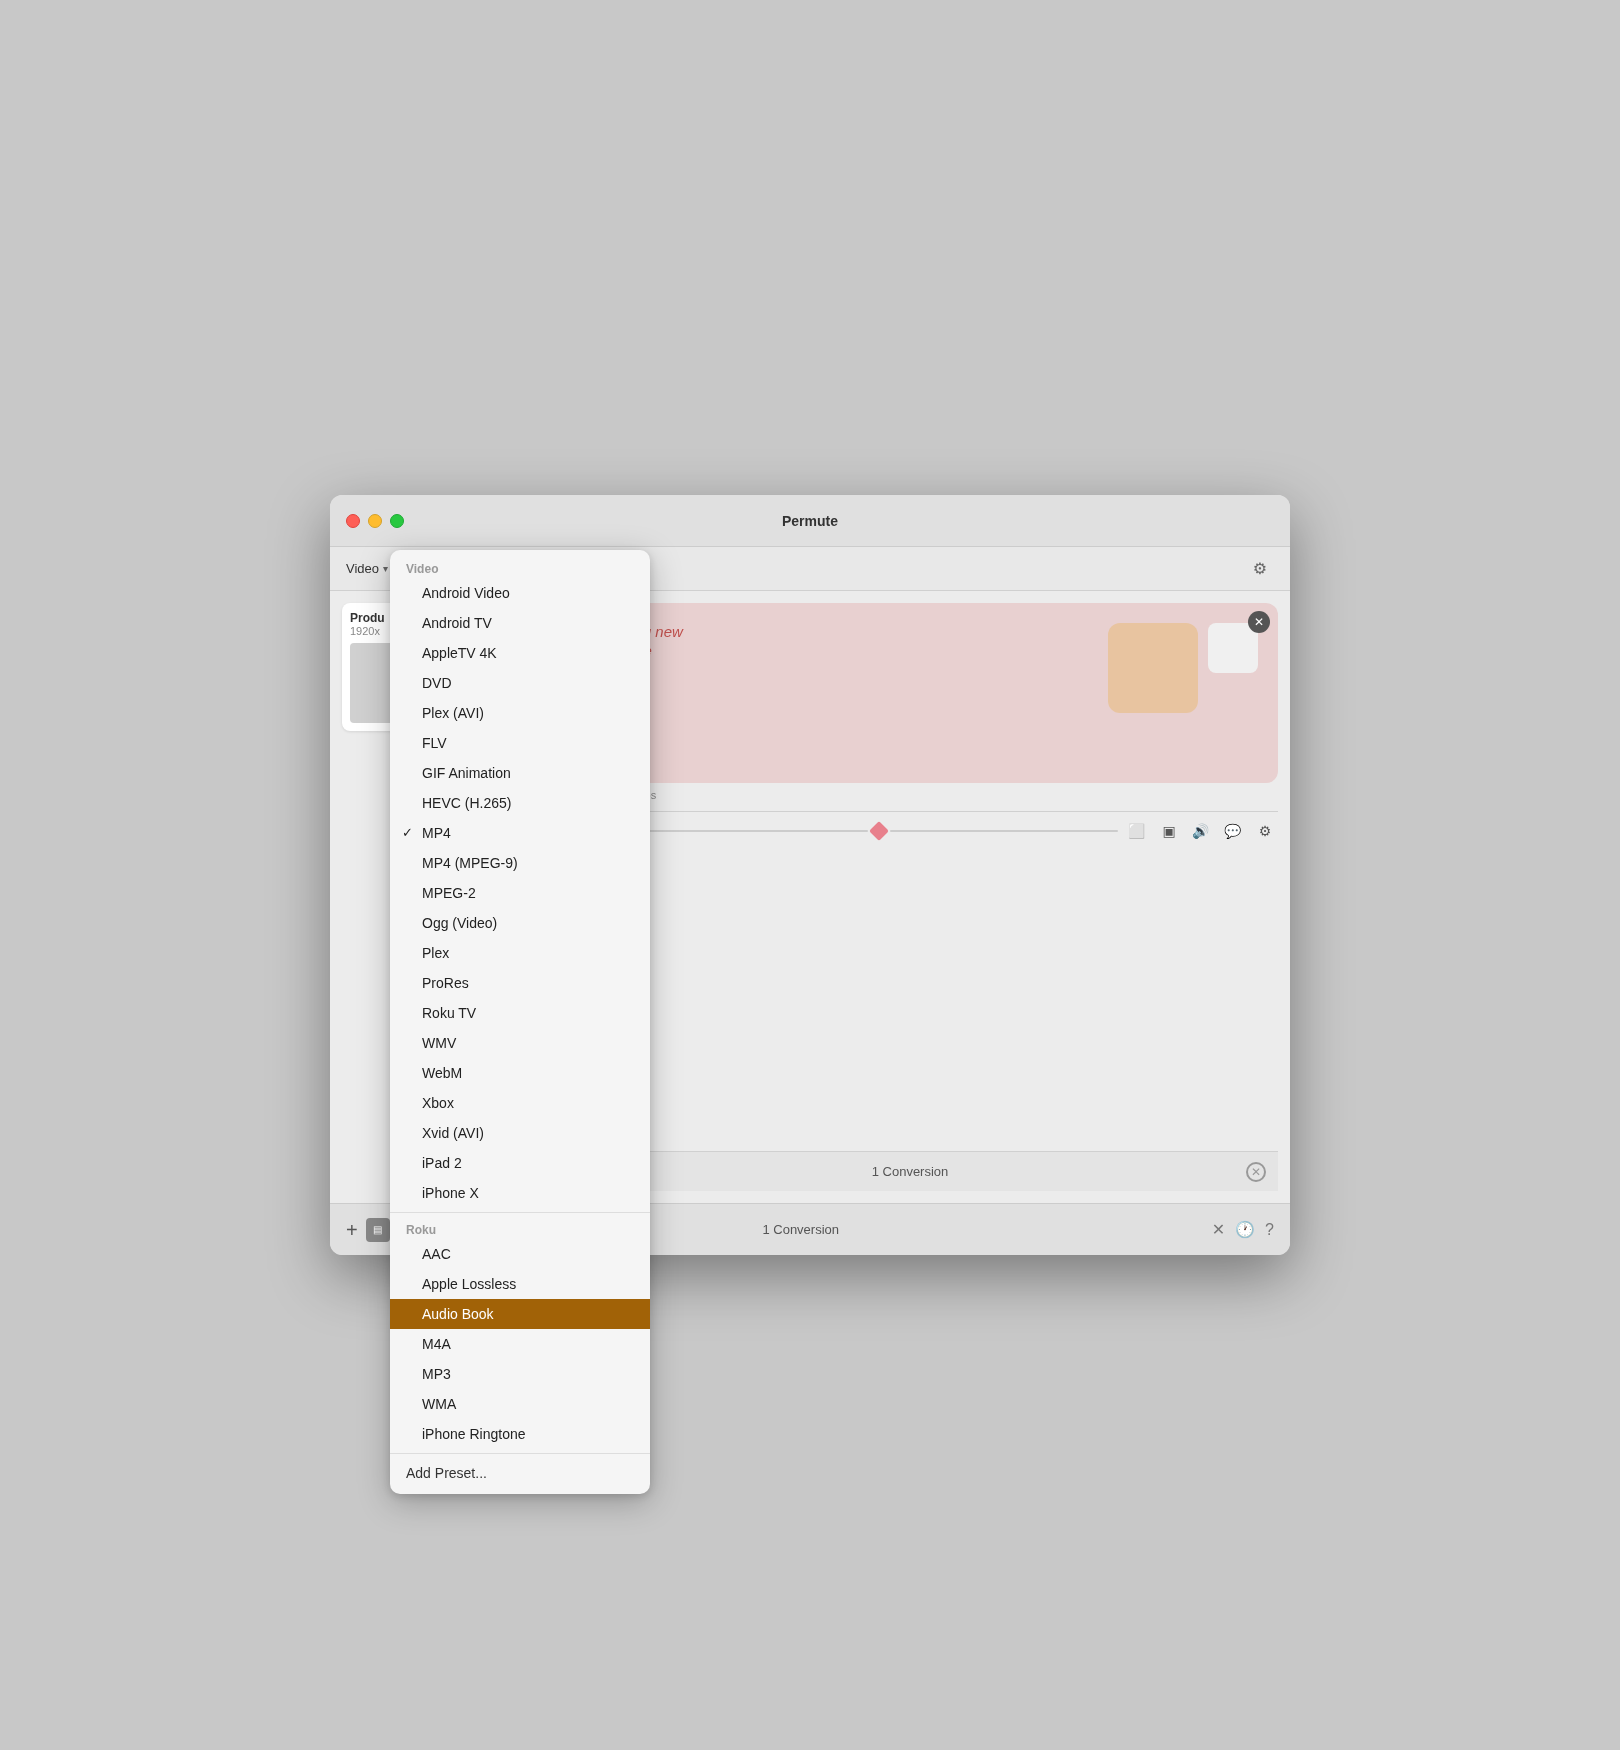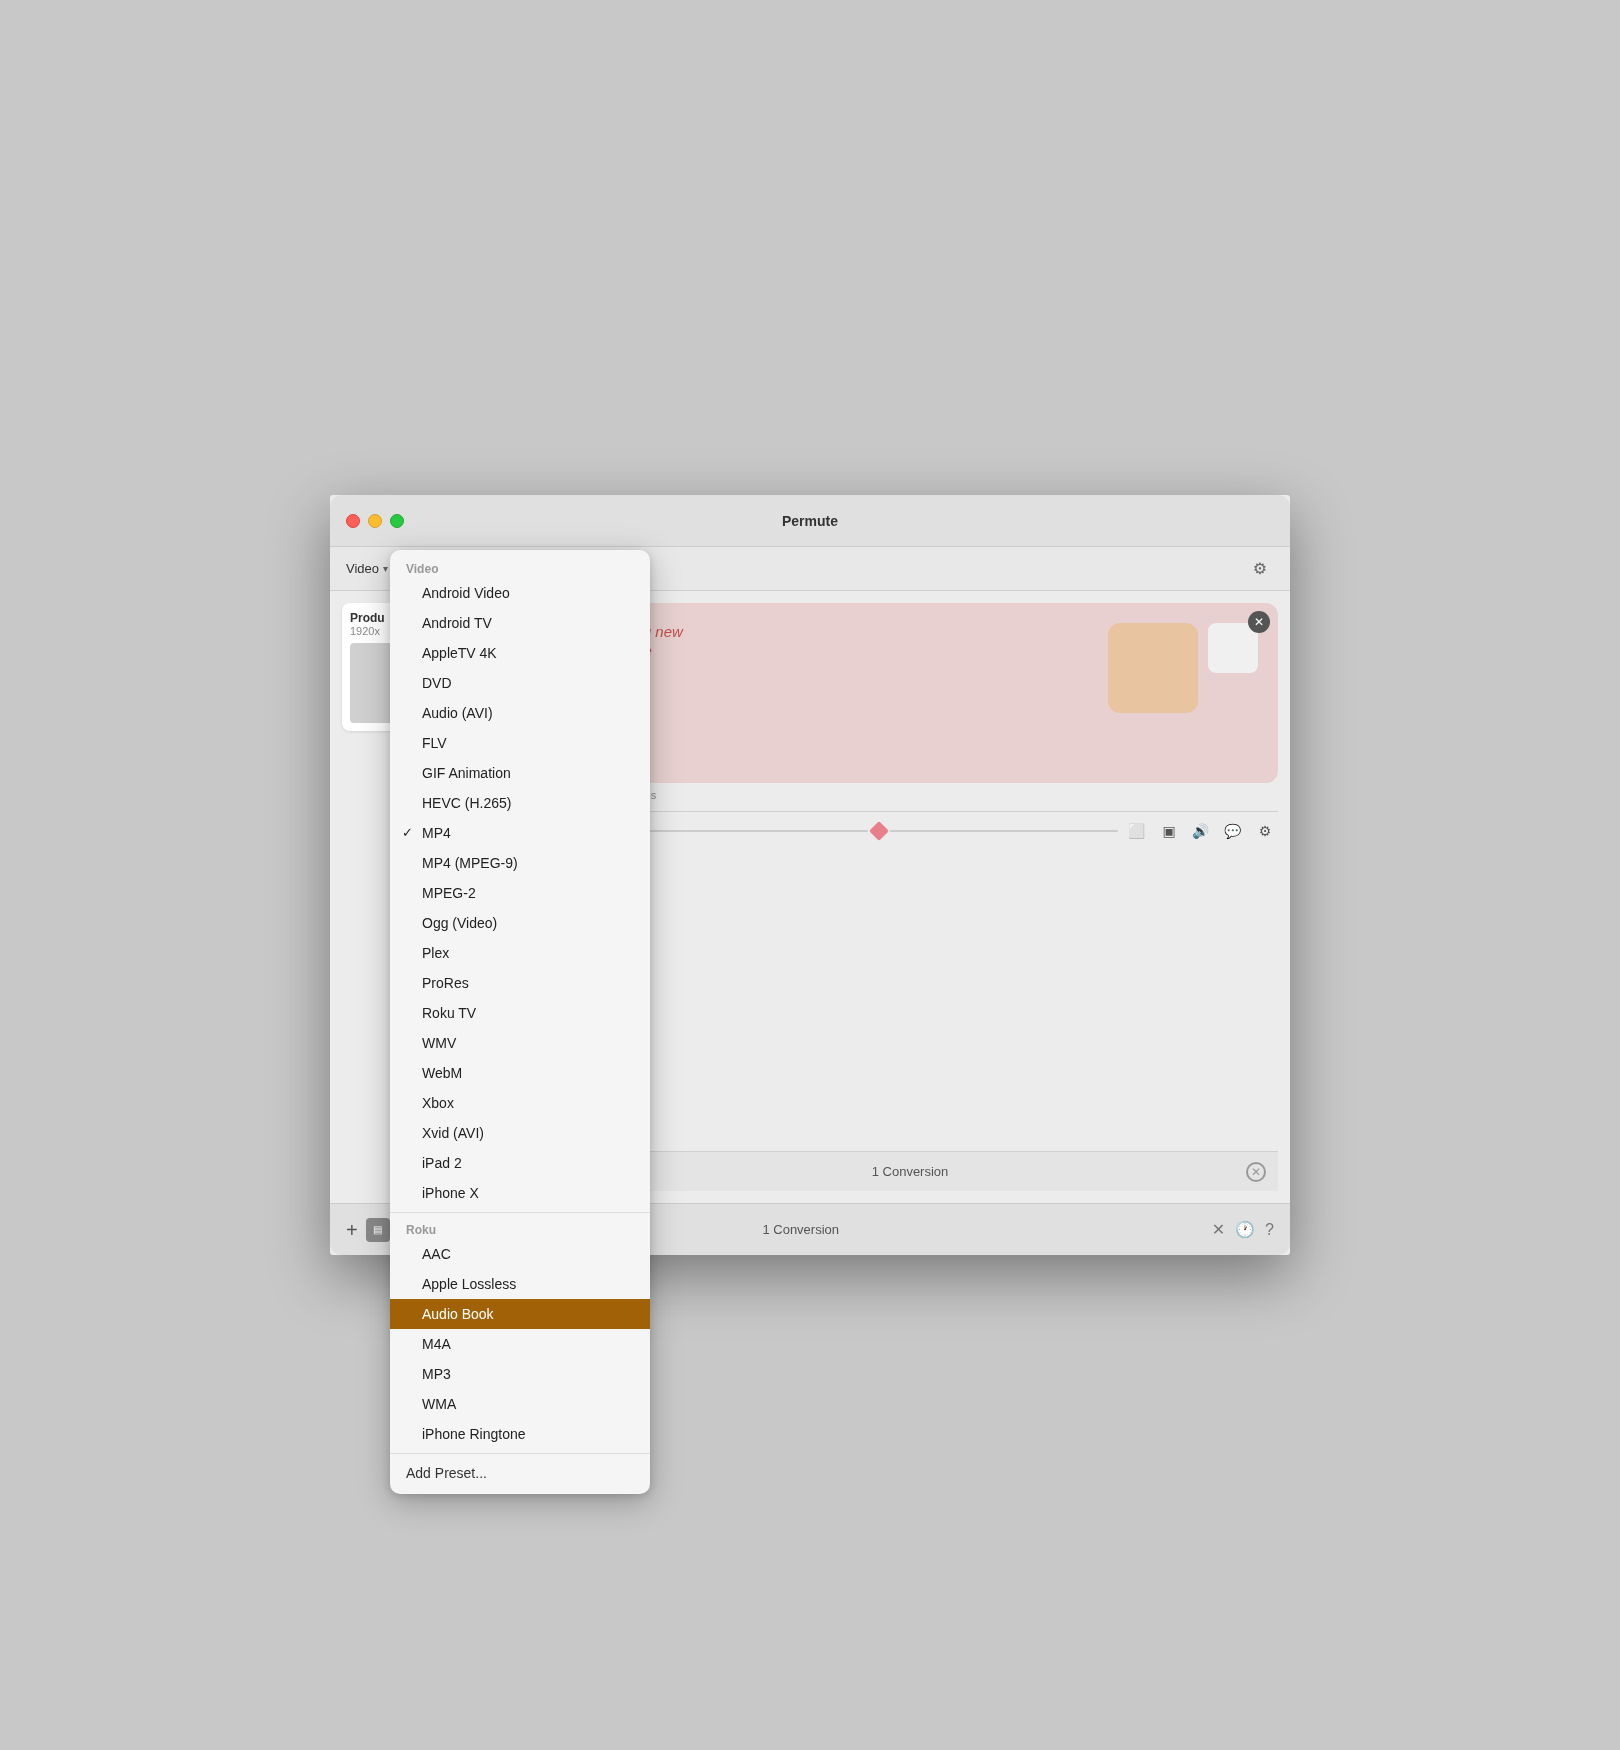--- a/index.html
+++ b/index.html
@@ -17,21 +17,21 @@
       height: 880px;
       display: flex;
       align-items: center;
       justify-content: center;
     }
 
     .window {
       width: 960px;
       height: 760px;
       background: #ececec;
-      border-radius: 3px;
+      border-radius: 13px;
       box-shadow: 0 20px 60px rgba(0,0,0,0.4);
       overflow: visible;
       position: relative;
       display: flex;
       flex-direction: column;
     }
 
     
     .title-bar {
       height: 52px;
@@ -545,21 +545,21 @@
       </div>
     </div>
 
     <div class="dropdown-menu">
       <div class="menu-section-header">Video</div>
 
       <div class="menu-item">Android Video</div>
       <div class="menu-item">Android TV</div>
       <div class="menu-item">AppleTV 4K</div>
       <div class="menu-item">DVD</div>
-      <div class="menu-item">Audio (AVI)</div>
+      <div class="menu-item">Plex (AVI)</div>
       <div class="menu-item">FLV</div>
       <div class="menu-item">GIF Animation</div>
       <div class="menu-item">HEVC (H.265)</div>
       <div class="menu-item checked">MP4</div>
       <div class="menu-item">MP4 (MPEG-9)</div>
       <div class="menu-item">MPEG-2</div>
       <div class="menu-item">Ogg (Video)</div>
       <div class="menu-item">Plex</div>
       <div class="menu-item">ProRes</div>
       <div class="menu-item">Roku TV</div>

